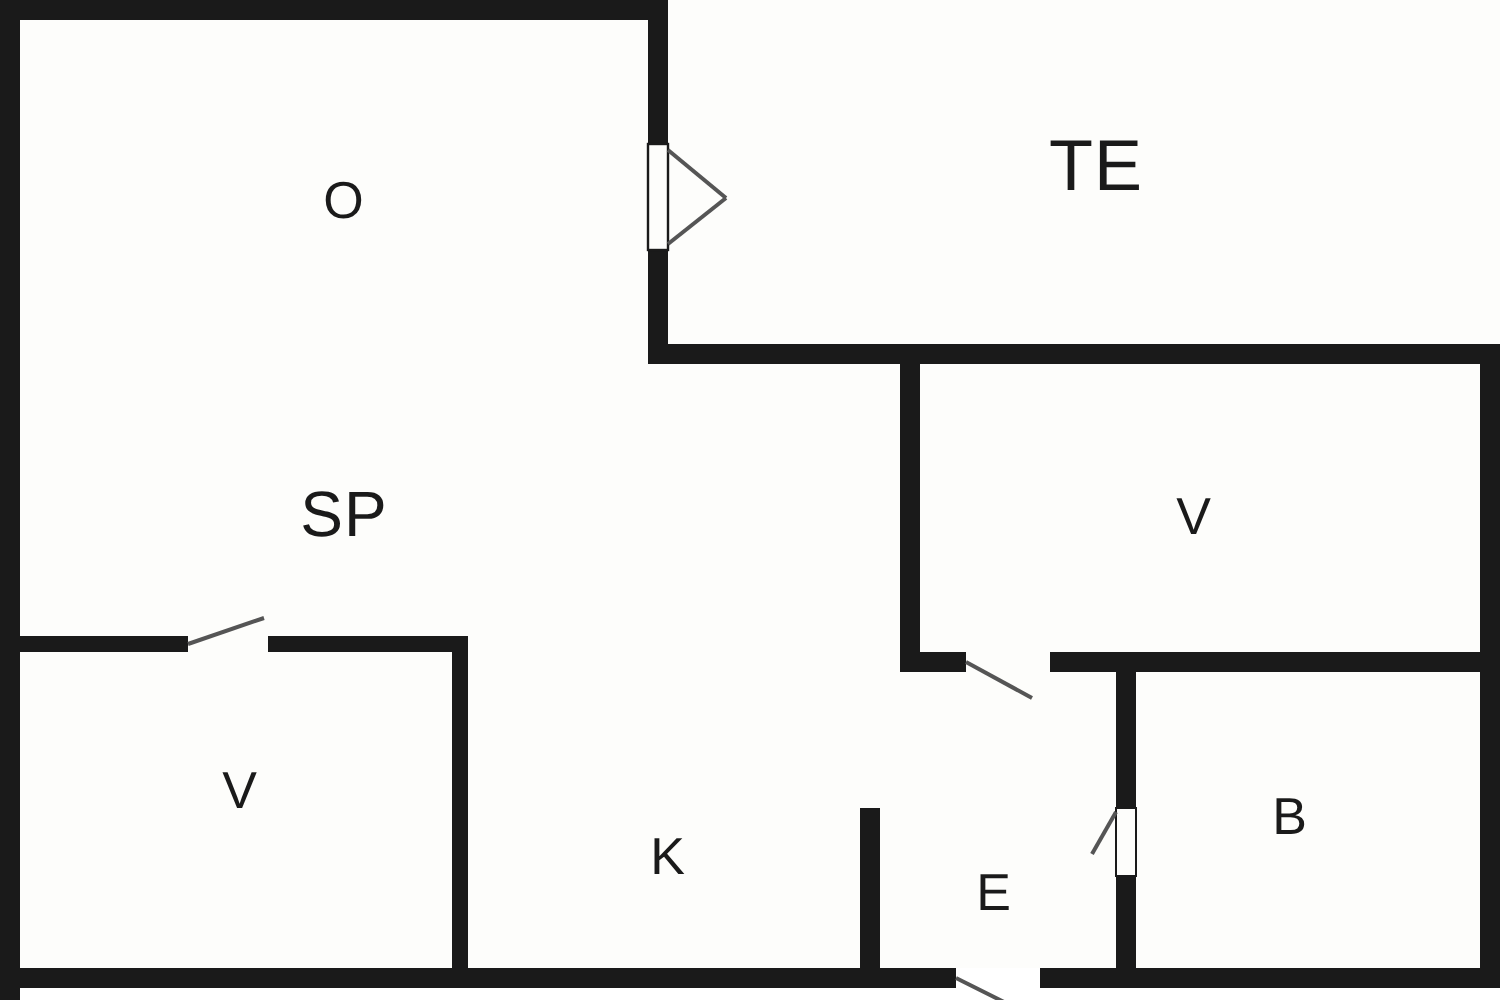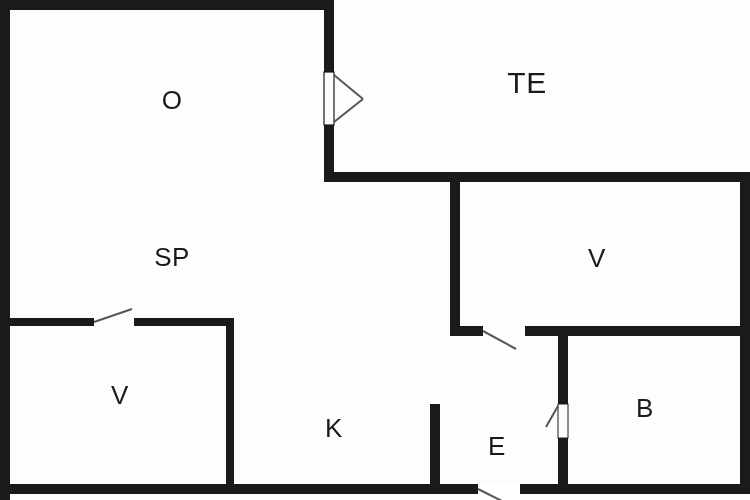--- a/index.html
+++ b/index.html
@@ -117,23 +117,23 @@
       <g>
         <rect x="478" y="484" width="42" height="10" fill="#ffffff"></rect>
         <path d="M 478 489 L 512 506" fill="none" stroke="#555555" stroke-width="2"></path>
       </g>
 
     </g>
   </svg>
 
   <div class="room-label" style="left:172px; top:100px; font-size:26px;">O</div>
 
-  <div class="room-label" style="left:527px; top:83px; font-size:30px;">TE</div>
+  <div class="room-label" style="left:548px; top:83px; font-size:36px;">TE</div>
 
-  <div class="room-label" style="left:172px; top:257px; font-size:26px;">SP</div>
+  <div class="room-label" style="left:172px; top:257px; font-size:32px;">SP</div>
 
   <div class="room-label" style="left:597px; top:258px; font-size:26px;">V</div>
 
   <div class="room-label" style="left:120px; top:395px; font-size:26px;">V</div>
 
   <div class="room-label" style="left:334px; top:428px; font-size:26px;">K</div>
 
   <div class="room-label" style="left:497px; top:446px; font-size:26px;">E</div>
 
   <div class="room-label" style="left:645px; top:408px; font-size:26px;">B</div>

